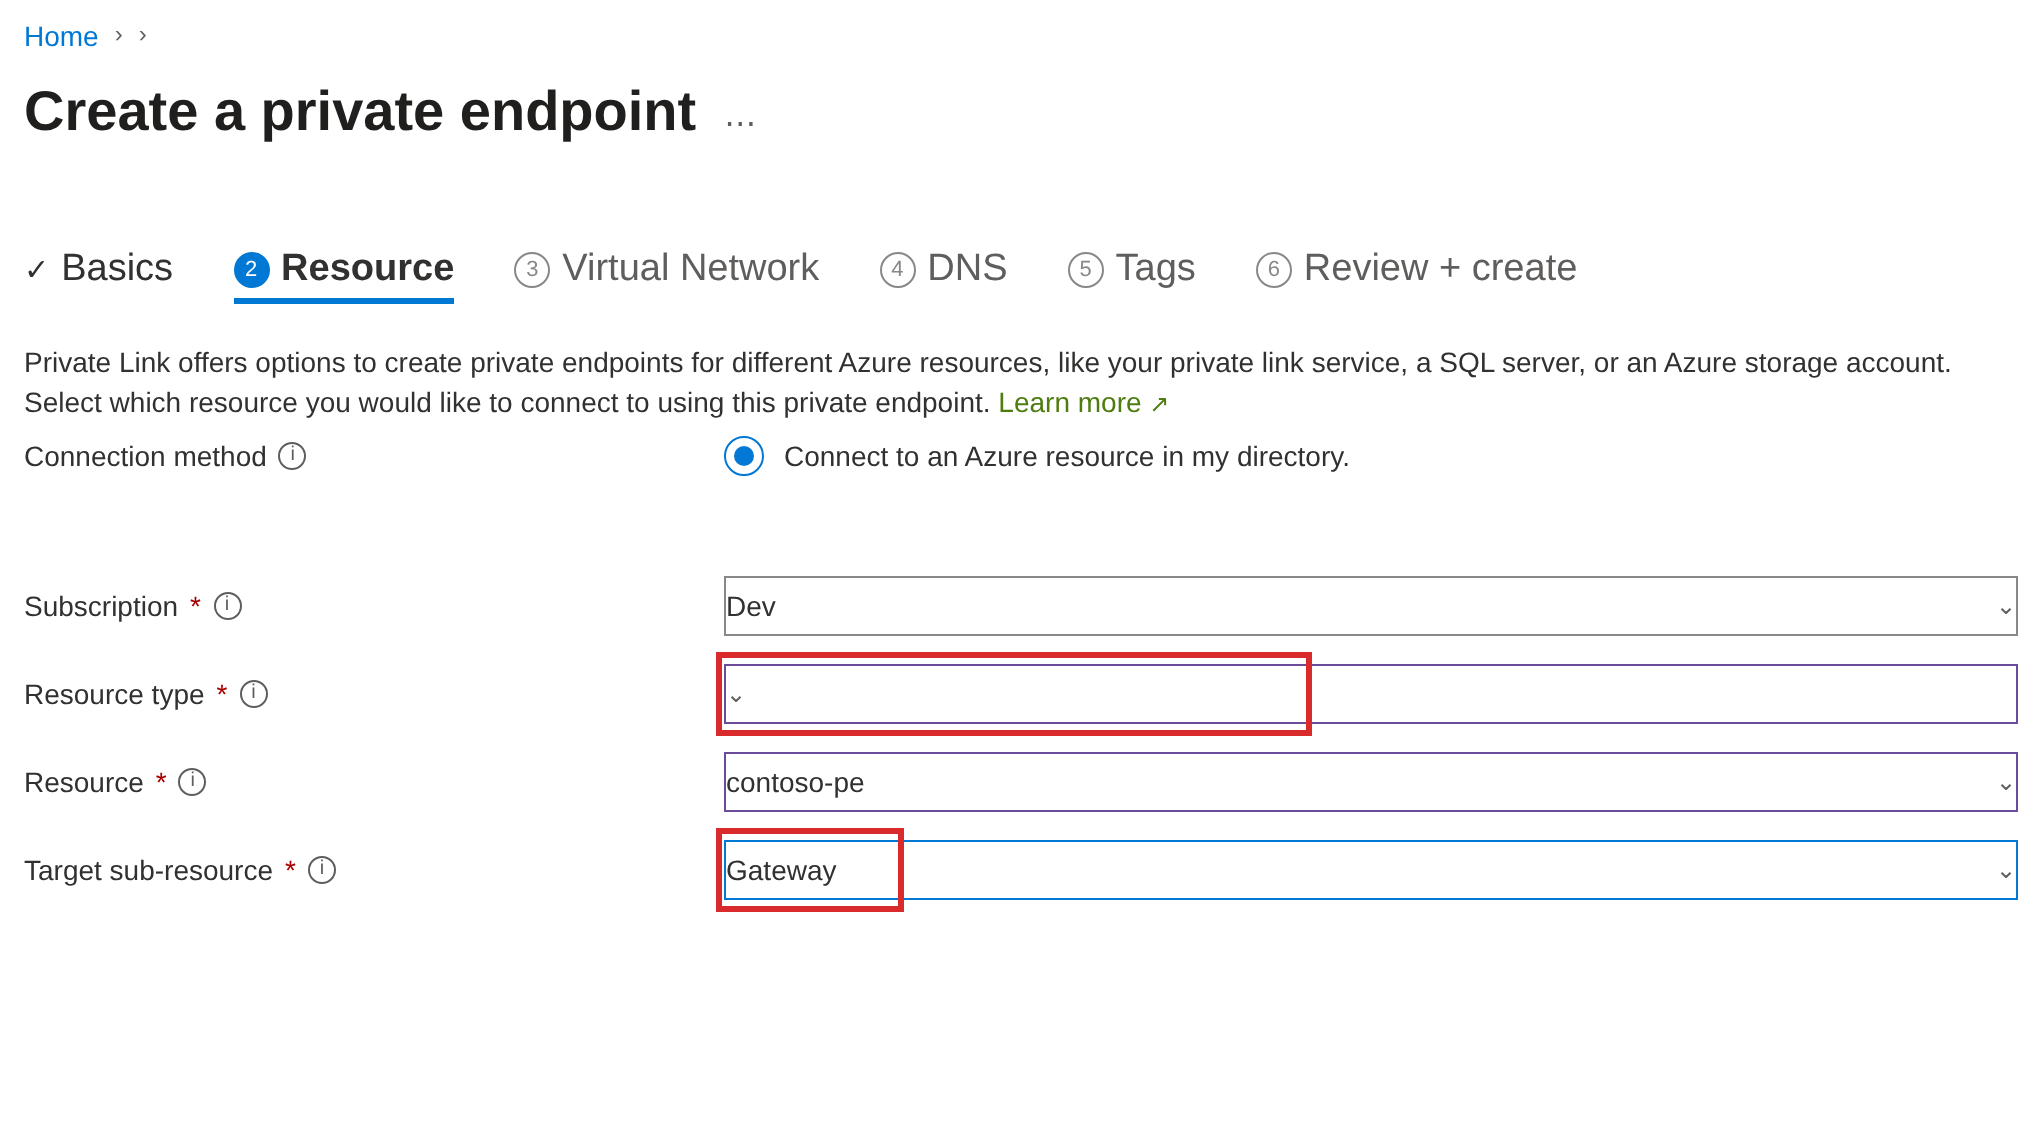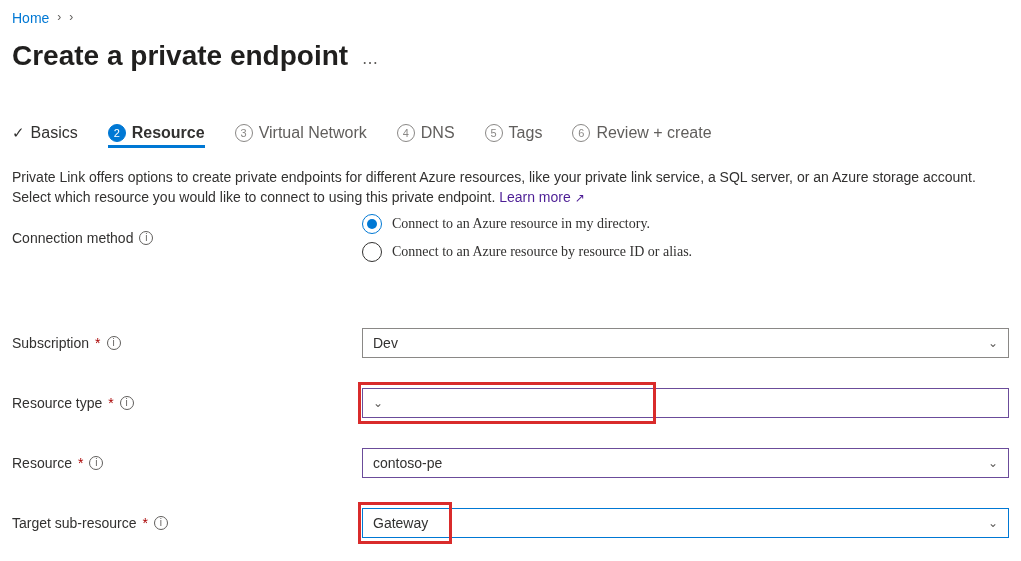--- a/index.html
+++ b/index.html
@@ -28,56 +28,56 @@
   .tab { display: flex; align-items: center; gap: 6px; padding-bottom: 6px; color: #605e5c; cursor: pointer; }
   .tab .step-circle {
     width: 18px; height: 18px; border-radius: 50%; border: 1px solid #8a8886;
     display: flex; align-items: center; justify-content: center; font-size: 11px; color: #8a8886;
   }
   .tab.done .check { color: #323130; font-size: 15px; }
   .tab.done .tab-label { color: #323130; }
   .tab.active { border-bottom: 3px solid #0078d4; padding-bottom: 3px; }
   .tab.active .step-circle { background: #0078d4; border-color: #0078d4; color: #fff; }
   .tab.active .tab-label { color: #323130; font-weight: 600; }
-  .tab .tab-label { font-size: 16px; }
+  .tab .tab-label { font-size: 19px; }
 
   
   .desc { margin-top: 18px; color: #323130; line-height: 1.45; max-width: 1000px; }
-  .learn-more { color: #4c1d95; cursor: pointer; white-space: nowrap; }
+  .learn-more { color: #4d7c0f; cursor: pointer; white-space: nowrap; }
   .ext-icon { font-size: 12px; }
 
   
   .form { margin-top: 6px; }
-  .row { display: flex; align-items: center; margin-top: 30px; }
+  .row { display: flex; align-items: center; margin-top: 14px; }
   .row.first { margin-top: 6px; }
   .label-col { width: 350px; display: flex; align-items: center; gap: 6px; color: #323130; }
   .req { color: #a80000; }
   .info-icon {
     width: 14px; height: 14px; border: 1px solid #605e5c; border-radius: 50%;
     display: flex; align-items: center; justify-content: center;
     font-size: 10px; color: #605e5c; cursor: pointer;
   }
   .control-col { flex: 1; max-width: 650px; }
 
   
-  .radio-group { display: flex; flex-direction: column; gap: 8px; font-family: Liberation Serif, serif; }
+  .radio-group { display: flex; flex-direction: column; gap: 8px; }
   .radio-option { display: flex; align-items: center; gap: 10px; cursor: pointer; }
   .radio {
     width: 20px; height: 20px; border-radius: 50%; border: 1px solid #323130;
     display: flex; align-items: center; justify-content: center;
   }
   .radio.selected::after {
     content: ""; width: 10px; height: 10px; border-radius: 50%; background: #0078d4;
   }
   .radio.selected { border-color: #0078d4; }
 
   
   .select {
     display: flex; align-items: center; justify-content: space-between;
-    border: 1px solid #8a8886; height: 30px; padding: 0 10px; width: 100%;
+    border: 1px solid #8a8886; height: 30px; padding: 0 0; width: 100%;
     background: #fff; cursor: pointer;
   }
   .select .chev-down { color: #605e5c; font-size: 12px; }
   .select.purple { border-color: #6b4c9a; }
   .select.blue { border-color: #0078d4; }
 
   
   .hl-box {
     position: absolute;
     border: 3px solid #d92b2b;
@@ -142,24 +142,20 @@
     <div class="label-col">
       <span>Connection method</span>
       <span class="info-icon">i</span>
     </div>
     <div class="control-col">
       <div class="radio-group">
         <div class="radio-option">
           <span class="radio selected"></span>
           <span>Connect to an Azure resource in my directory.</span>
         </div>
-        <div class="radio-option">
-          <span class="radio"></span>
-          <span>Connect to an Azure resource by resource ID or alias.</span>
-        </div>
       </div>
     </div>
   </div>
 
   <div class="spacer-row"></div>
 
   <div class="row">
     <div class="label-col">
       <span>Subscription</span>
       <span class="req">*</span>

